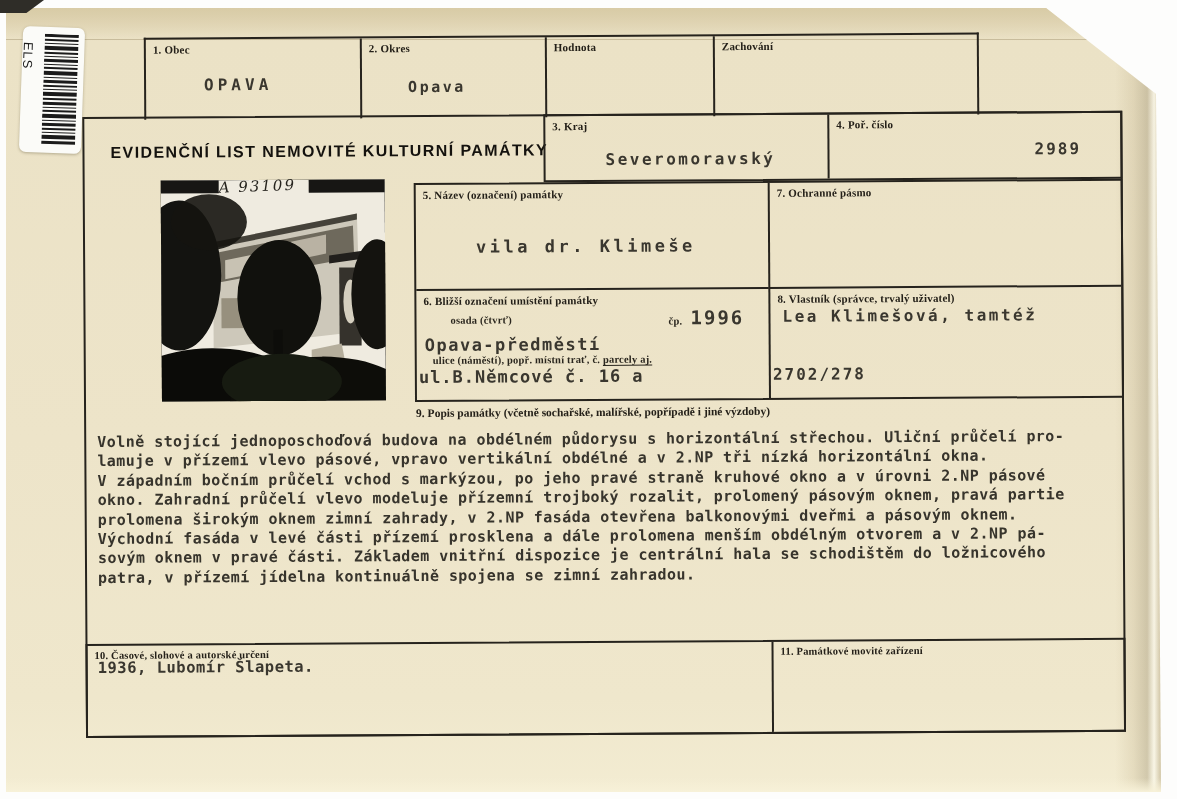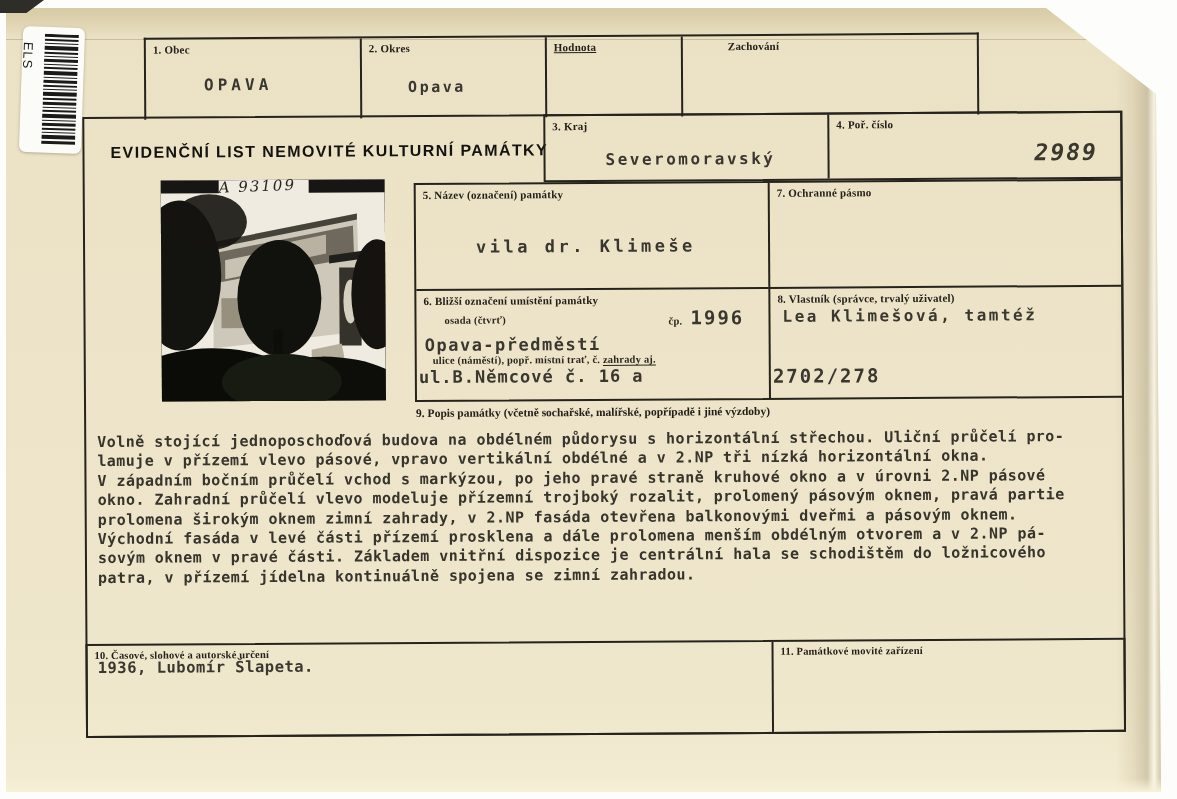--- a/index.html
+++ b/index.html
@@ -29,53 +29,53 @@
               transform:rotate(-0.35deg);transform-origin:588px 400px;z-index:3;
               color:#24211b;}
   .lbl{font:bold 11px "Liberation Serif",serif;color:#242019;padding:4px 0 0 7px;letter-spacing:.2px;}
   .sub{font:bold 10.5px "Liberation Serif",serif;color:#2a261e;letter-spacing:.2px;}
   .tw{font-family:"DejaVu Sans Mono","Liberation Mono",monospace;font-weight:bold;color:#3a372f;}
   
   .top-row{position:absolute;left:146px;top:35px;width:831px;height:80px;display:flex;
            border:2px solid #26231d;border-bottom:none;}
   .topcell{position:relative;height:100%;box-sizing:border-box;}
   .topcell+.topcell{border-left:2px solid #26231d;}
-  .tc1{width:214px;} .tc2{width:185px;} .tc3{width:136px;text-decoration:underline;} .tc4{width:138px;padding-left:38px;} .tc5{flex:1;}
+  .tc1{width:214px;} .tc2{width:185px;} .tc3{width:168px;} .tc4{width:138px;} .tc5{flex:1;}
   .val-obec{position:absolute;left:58px;top:36px;font-size:16px;letter-spacing:4px;}
   .val-okres{position:absolute;left:46px;top:40px;font-size:15px;letter-spacing:2.5px;}
   
   .main-box{position:absolute;left:84px;top:114px;width:1036px;height:617px;border:2px solid #26231d;}
   .title{position:absolute;left:26px;top:25px;font:bold 16px "Liberation Sans",sans-serif;
          letter-spacing:1.4px;color:#14120e;}
   .kraj-row{position:absolute;left:459px;top:-2px;right:-2px;height:64px;display:flex;border:2px solid #26231d;}
   .kraj-cell{position:relative;width:282px;border-right:2px solid #26231d;}
   .por-cell{position:relative;flex:1;}
   .val-kraj{position:absolute;left:60px;top:34px;font-size:16px;letter-spacing:2.5px;}
-  .val-por{position:absolute;left:205px;top:26px;font-size:23px;letter-spacing:2px;font-style:italic;}
+  .val-por{position:absolute;left:205px;top:26px;font-size:16px;letter-spacing:2px;}
   
   .photo{position:absolute;left:76px;top:62px;width:224px;height:221px;background:#0d0d0b;}
   .photo svg{display:block;}
   .handwriting{position:absolute;left:58px;top:-3px;width:92px;font:italic 15px "DejaVu Serif",serif;
                color:#26241f;transform:rotate(-2deg);letter-spacing:2px;white-space:nowrap;}
   
   .sections{position:absolute;left:329px;top:66px;right:-2px;height:215px;border:2px solid #26231d;
             display:grid;grid-template-columns:352px 1fr;grid-template-rows:104px 1fr;}
   .sec{position:relative;box-sizing:border-box;}
   .sec7,.sec8{border-left:2px solid #26231d;}
   .sec6,.sec8{border-top:2px solid #26231d;}
   .val-nazev{position:absolute;left:60px;top:52px;font-size:17px;letter-spacing:3.5px;}
   .val-vlastnik{position:absolute;left:12px;top:18px;font-size:16px;letter-spacing:2.5px;}
-  .osada-lbl{position:absolute;left:28px;top:24px;text-align:right;}
+  .osada-lbl{position:absolute;left:34px;top:24px;text-align:right;}
   .cp-lbl{position:absolute;left:252px;top:26px;}
   .cp-val{position:absolute;left:274px;top:17px;font-size:19px;letter-spacing:2px;}
   .val-osada{position:absolute;left:8px;top:44px;font-size:17px;letter-spacing:1.5px;}
   .ulice-lbl{position:absolute;left:16px;top:64px;white-space:nowrap;}
   .ulice-lbl .undl{text-decoration:underline;text-underline-offset:2px;}
   .val-ulice{position:absolute;left:2px;top:76px;font-size:17px;letter-spacing:1px;}
-  .val-parcela{position:absolute;left:356px;top:76px;font-size:19px;letter-spacing:2px;}
+  .val-parcela{position:absolute;left:356px;top:76px;font-size:16px;letter-spacing:2px;}
   
   .popis-label{position:absolute;left:330px;top:290px;font:bold 11.5px "Liberation Serif",serif;color:#242019;}
   .popis-text{position:absolute;left:11px;top:314px;width:1016px;
               font-family:"DejaVu Sans Mono","Liberation Mono",monospace;font-weight:bold;color:#37342c;
               font-size:15px;line-height:19.4px;letter-spacing:.45px;}
   .popis-text div{white-space:nowrap;}
   
   .bottom-row{position:absolute;left:-2px;right:-2px;bottom:-2px;height:90px;display:flex;border:2px solid #26231d;}
   .cell10{position:relative;width:684px;border-right:2px solid #26231d;}
   .cell11{position:relative;flex:1;}
@@ -197,21 +197,21 @@
         </div>
         <div class="sec sec7">
           <div class="lbl">7. Ochranné pásmo</div>
         </div>
         <div class="sec sec6">
           <div class="lbl">6. Bližší označení umístění památky</div>
           <div class="sub osada-lbl">osada (čtvrť)</div>
           <div class="sub cp-lbl">čp.</div>
           <div class="tw cp-val">1996</div>
           <div class="tw val-osada">Opava-předměstí</div>
-          <div class="sub ulice-lbl"><span>ulice (náměstí), popř. místní trať, č. </span><span class="undl">zahrady aj.</span></div>
+          <div class="sub ulice-lbl"><span>ulice (náměstí), popř. místní trať, č. </span><span class="undl">parcely aj.</span></div>
           <div class="tw val-ulice">ul.B.Němcové č. 16 a</div>
           <div class="tw val-parcela">2702/278</div>
         </div>
         <div class="sec sec8">
           <div class="lbl">8. Vlastník (správce, trvalý uživatel)</div>
           <div class="tw val-vlastnik">Lea Klimešová, tamtéž</div>
         </div>
       </div>
 
       <div class="popis-label">9. Popis památky (včetně sochařské, malířské, popřípadě i jiné výzdoby)</div>

